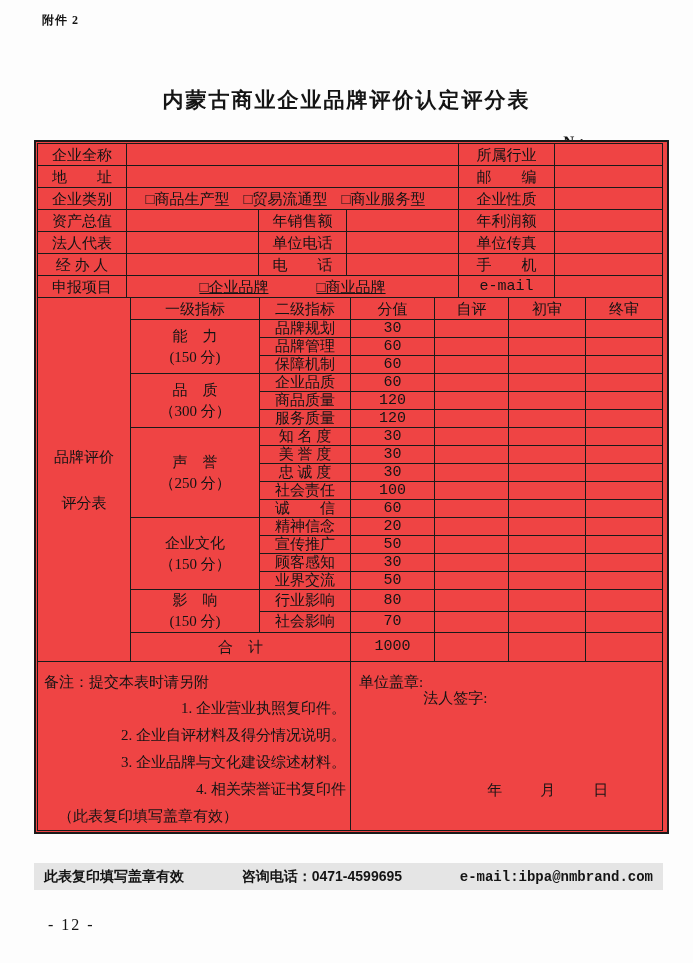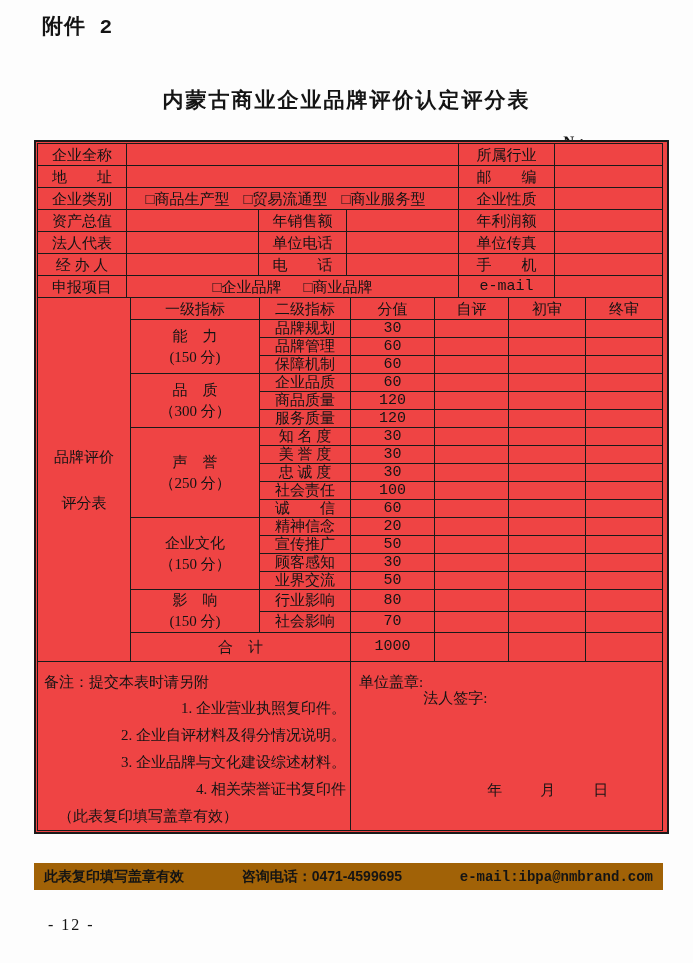--- a/index.html
+++ b/index.html
@@ -4,22 +4,22 @@
 <style>
   html,body { margin:0; padding:0; }
   body {
     width:693px; height:963px; background:#fdfdfd; color:#141414;
     font-family:"Liberation Serif","DejaVu Serif",serif;
   }
   .page { position:relative; width:693px; height:963px; overflow:hidden; }
 
   .attachment {
     position:absolute; left:42px; top:12px;
-    font-family:Liberation Mono, monospace;
-    font-size:21px; font-weight:600; letter-spacing:1px;
+    font-family:Liberation Serif, serif;
+    font-size:12px; font-weight:600; letter-spacing:1px;
   }
   .doc-title {
     position:absolute; left:0; top:86px; width:100%; text-align:center;
     font-size:21px; font-weight:700; letter-spacing:2px;
   }
   .serial { position:absolute; left:563px; top:133px; font-size:16px; font-weight:700; }
 
   .main-table-wrap {
     position:absolute; left:34px; top:140px; width:629px;
     border:2px solid #1a1a1a; padding:1px; background:#ef4444;
@@ -28,21 +28,21 @@
   table.tbl td {
     border:1px solid #1a1a1a; font-size:15px; text-align:center;
     padding:0; overflow:hidden; white-space:nowrap; line-height:20px;
   }
   table.score, table.remarks { margin-top:-1px; }
 
   
   table.info td { height:21px; }
   td.opts { text-align:left; padding-left:14px; }
   td.opts span { margin-right:14px; }
-  td.opts2 span { margin:0 11px; }
+  td.opts2 span { margin:0 24px;text-decoration:underline; }
   td.email-lbl { font-family:"Liberation Mono","DejaVu Sans Mono",monospace; font-size:14px; }
 
   
   table.score tr.sh td { height:21px; }
   table.score tr.sr td { height:17px; line-height:17px; }
   table.score tr.st td { height:28px; }
   td.side { vertical-align:middle; }
   td.side .side-gap { height:26px; }
   td.grp div { line-height:21px; }
   td.num { font-family:"Liberation Mono","DejaVu Sans Mono",monospace; font-size:14px; }
@@ -52,21 +52,21 @@
   .rem-inner { padding:7px 4px 0 6px; }
   .rem-h { line-height:26px; }
   .rem-i { padding-left:24px; line-height:27px;text-align:right; }
   .rem-n { padding-left:14px; line-height:27px; }
   .stamp-inner { display:flex; height:150px; padding:10px 0 0 8px; box-sizing:border-box; }
   .stamp-sign { margin-top:16px; }
   .stamp-date { margin-top:auto; align-self:flex-end; display:flex; gap:38px; padding:0 46px 12px 0; }
 
   .footer-bar {
     position:absolute; left:34px; top:863px; width:609px; height:27px;
-    background:#a16207; display:flex; align-items:center; justify-content:space-between;
+    background:#e5e5e5; display:flex; align-items:center; justify-content:space-between;
     padding:0 10px; font-size:14px; font-weight:700;
     font-family:"Liberation Sans","DejaVu Sans",sans-serif;
   }
   .footer-bar .mono { font-family:"Liberation Mono","DejaVu Sans Mono",monospace; }
   .page-number { position:absolute; left:48px; top:916px; font-size:16px; letter-spacing:2px; }
 </style>
 </head>
 <body>
 
 <div class="page">

